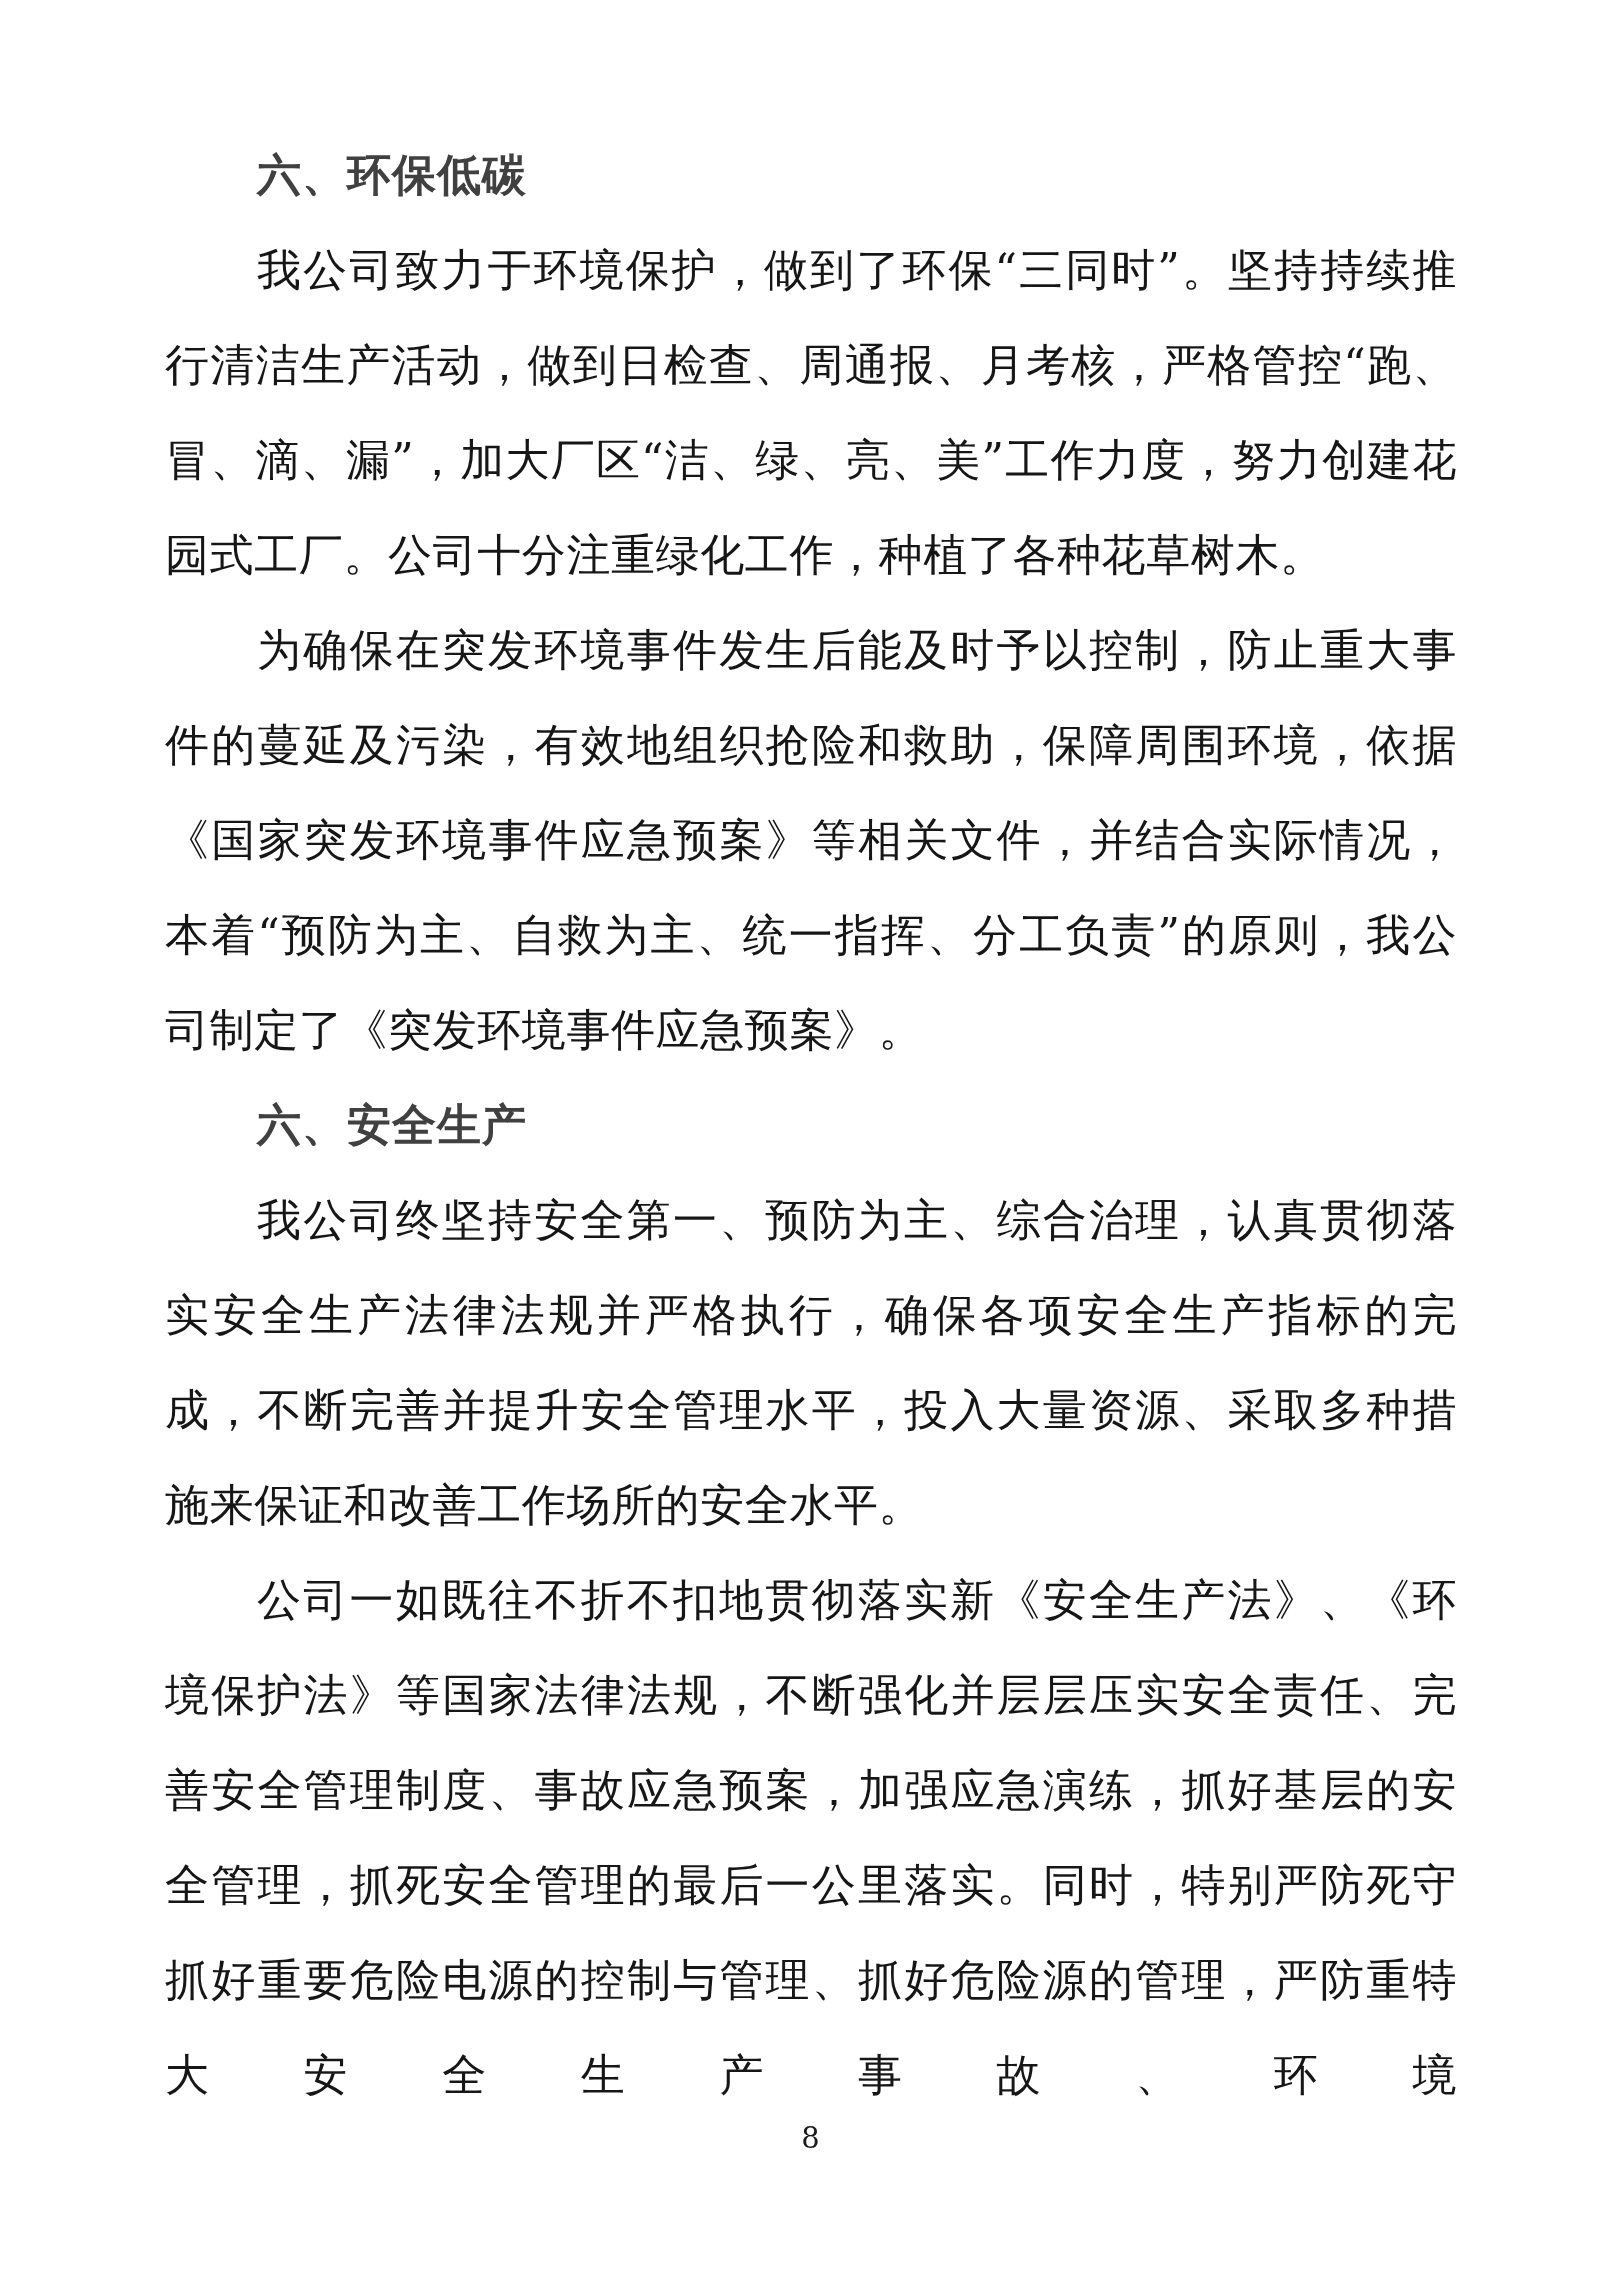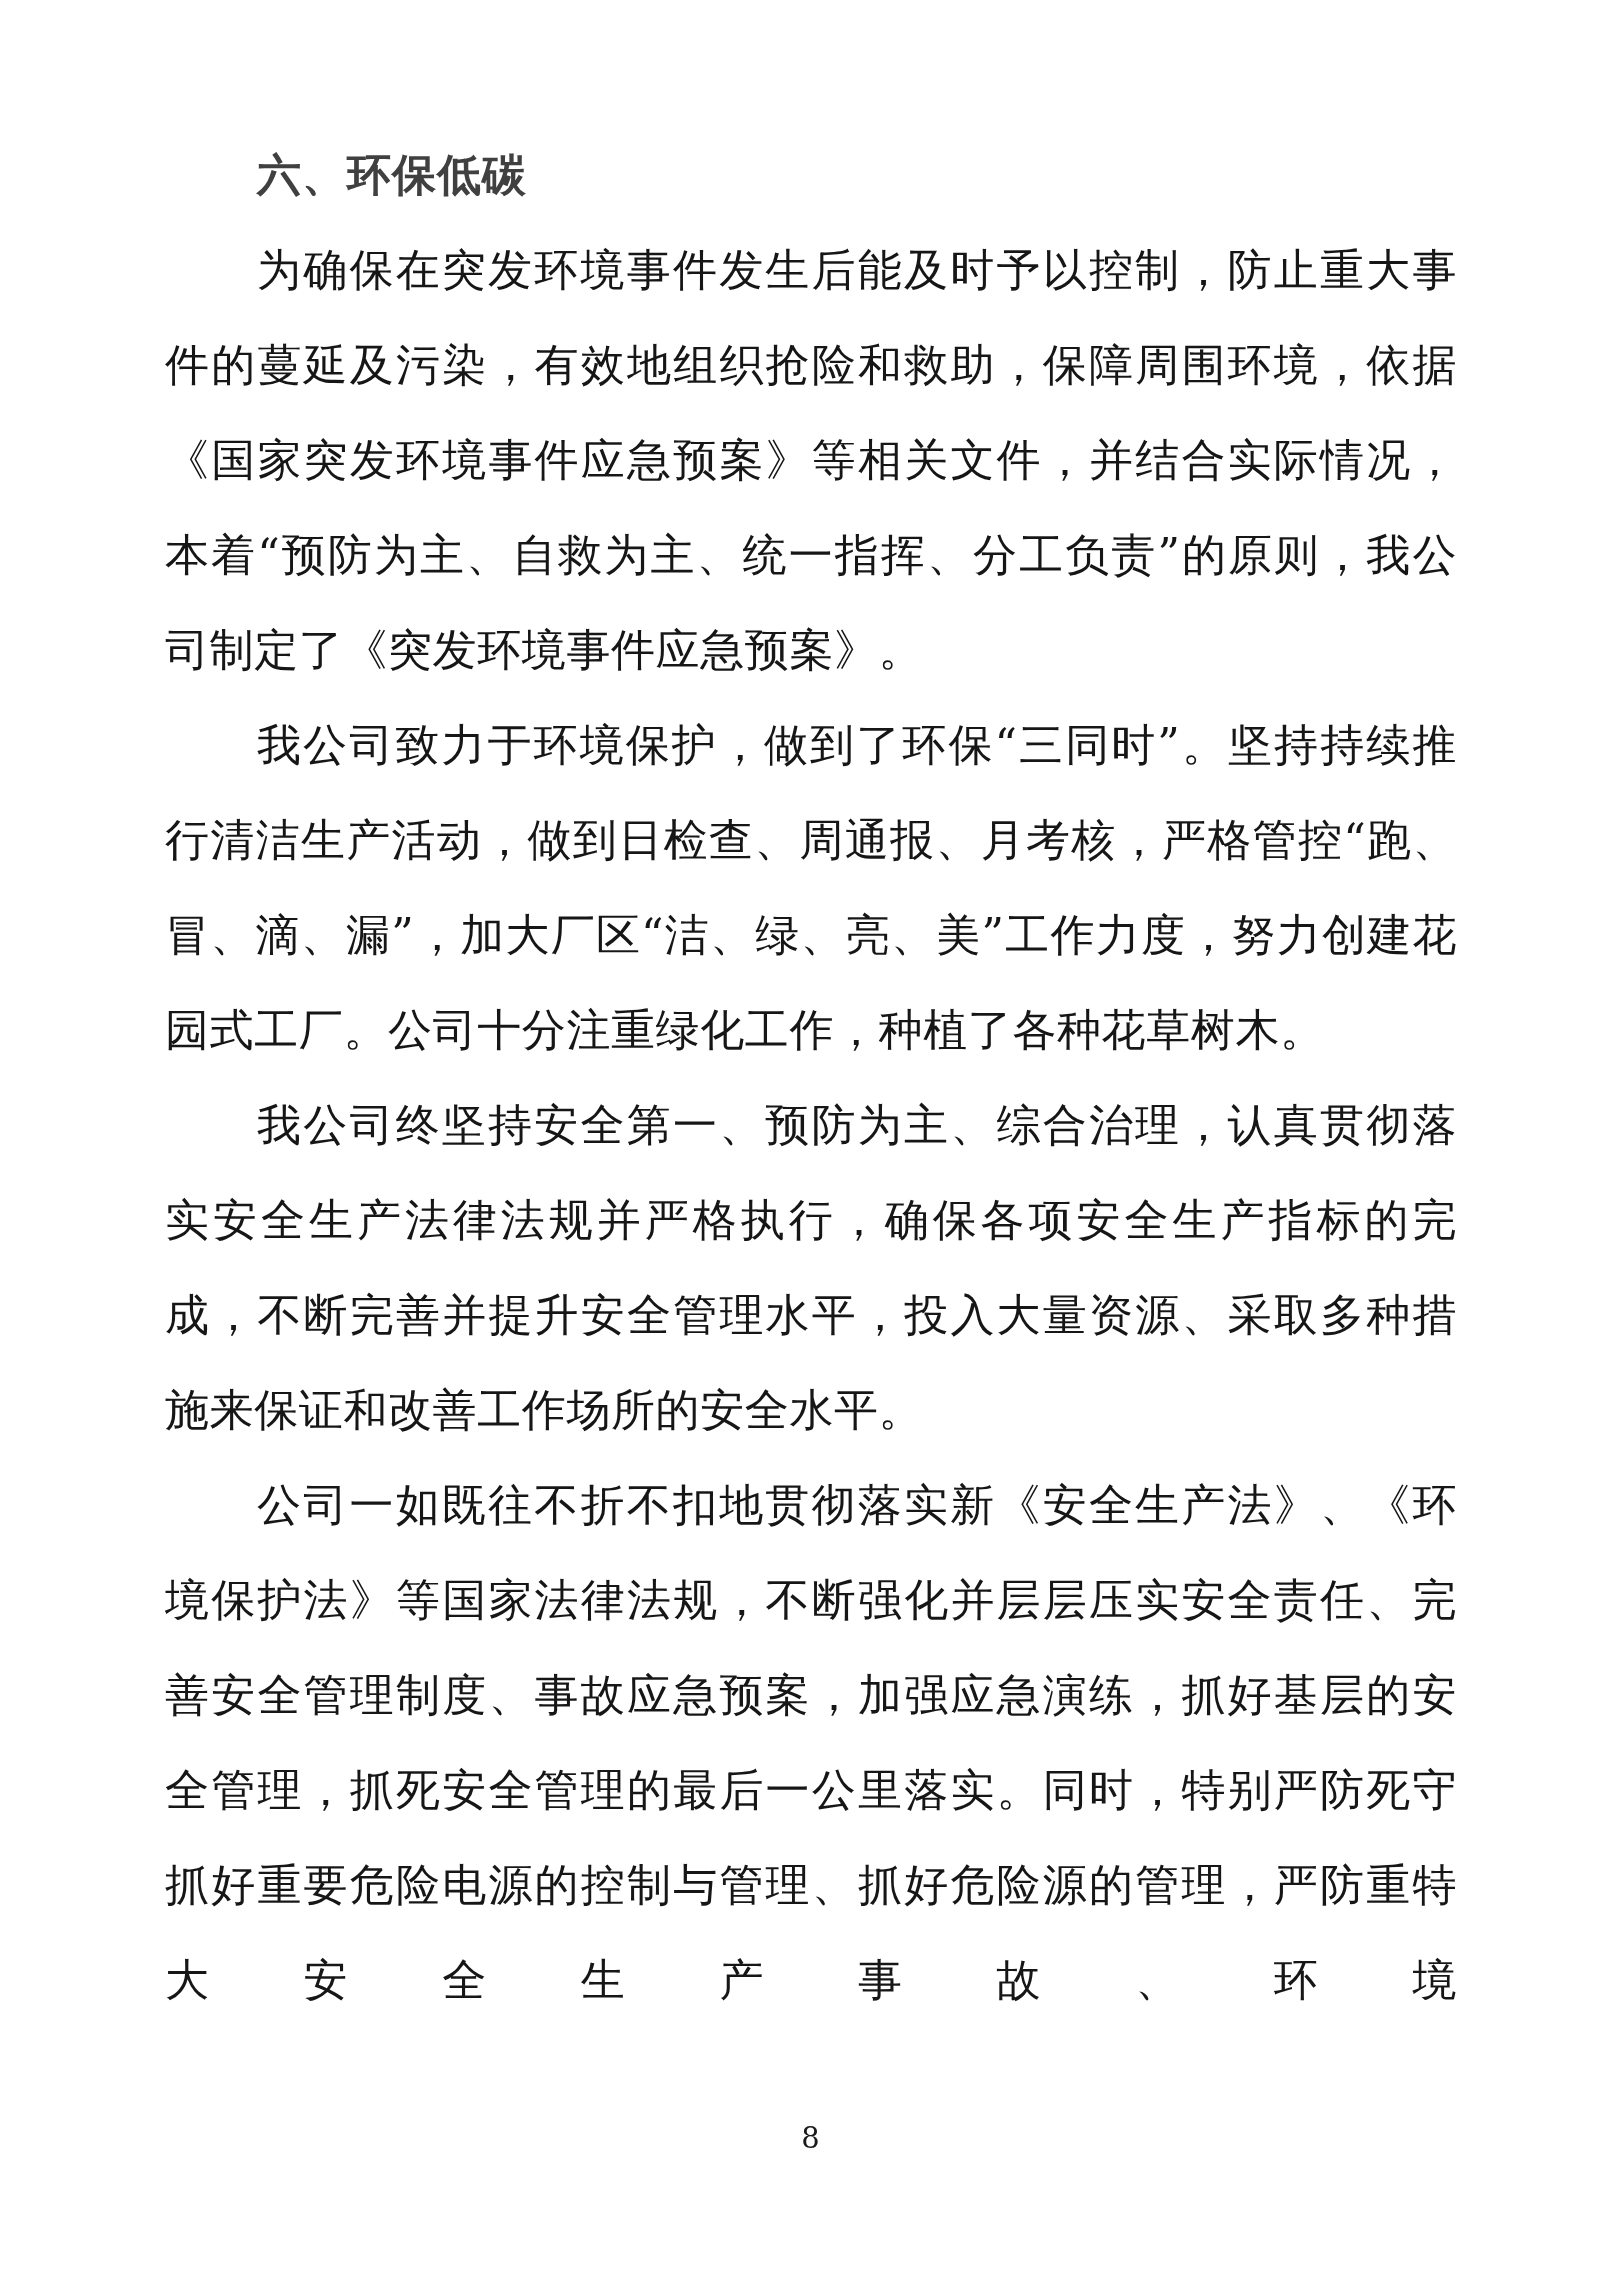--- a/index.html
+++ b/index.html
@@ -69,24 +69,25 @@
 </head>
 <body>
 
 <div id="page">
 
   <div id="content">
 
 
     <h2 class="heading">六、环保低碳</h2>
 
+    <p class="para indent">我公司致力于环境保护，做到了环保“三同时”。坚持持续推行清洁生产活动，做到日检查、周通报、月考核，严格管控“跑、冒、滴、漏”，加大厂区“洁、绿、亮、美”工作力度，努力创建花园式工厂。公司十分注重绿化工作，种植了各种花草树木。</p>
+
     <p class="para indent">为确保在突发环境事件发生后能及时予以控制，防止重大事件的蔓延及污染，有效地组织抢险和救助，保障周围环境，依据《国家突发环境事件应急预案》等相关文件，并结合实际情况，本着“预防为主、自救为主、统一指挥、分工负责”的原则，我公司制定了《突发环境事件应急预案》。</p>
 
-    <p class="para indent">我公司致力于环境保护，做到了环保“三同时”。坚持持续推行清洁生产活动，做到日检查、周通报、月考核，严格管控“跑、冒、滴、漏”，加大厂区“洁、绿、亮、美”工作力度，努力创建花园式工厂。公司十分注重绿化工作，种植了各种花草树木。</p>
-
+    <h2 class="heading">六、安全生产</h2>
 
     <p class="para indent">我公司终坚持安全第一、预防为主、综合治理，认真贯彻落实安全生产法律法规并严格执行，确保各项安全生产指标的完成，不断完善并提升安全管理水平，投入大量资源、采取多种措施来保证和改善工作场所的安全水平。</p>
 
     <p class="para indent full">公司一如既往不折不扣地贯彻落实新《安全生产法》、《环境保护法》等国家法律法规，不断强化并层层压实安全责任、完善安全管理制度、事故应急预案，加强应急演练，抓好基层的安全管理，抓死安全管理的最后一公里落实。同时，特别严防死守抓好重要危险电源的控制与管理、抓好危险源的管理，严防重特大安全生产事故、环境</p>
 
   </div>
 
   <div class="page-number">8</div>
 
 </div>

